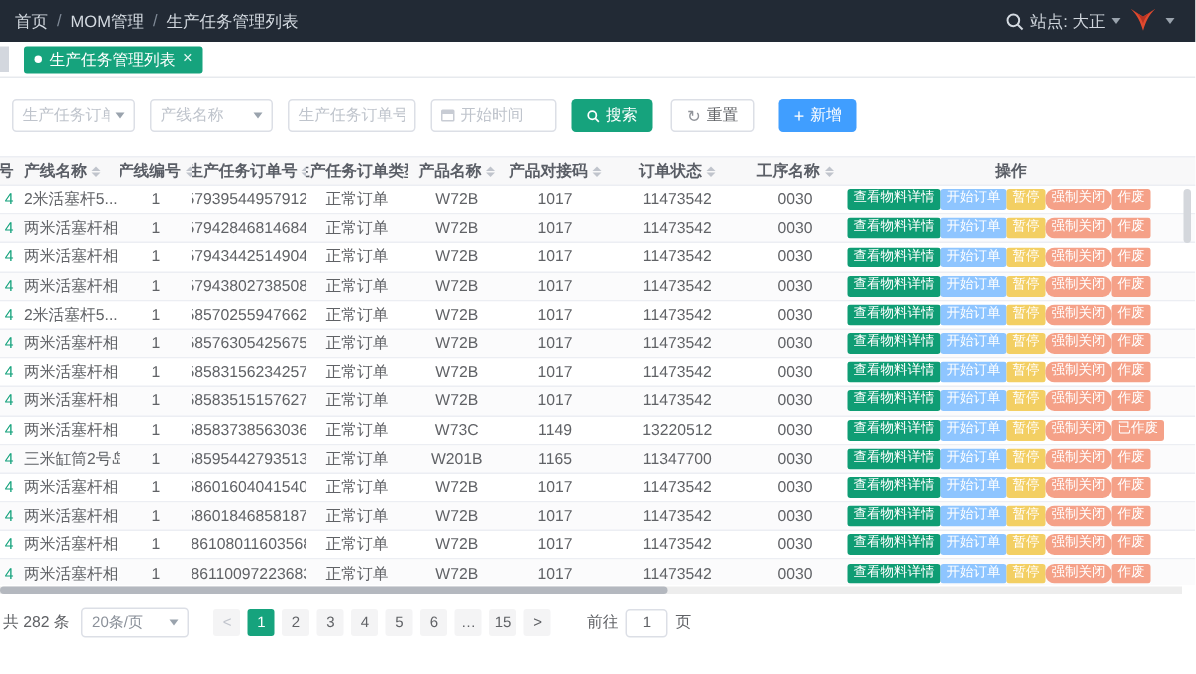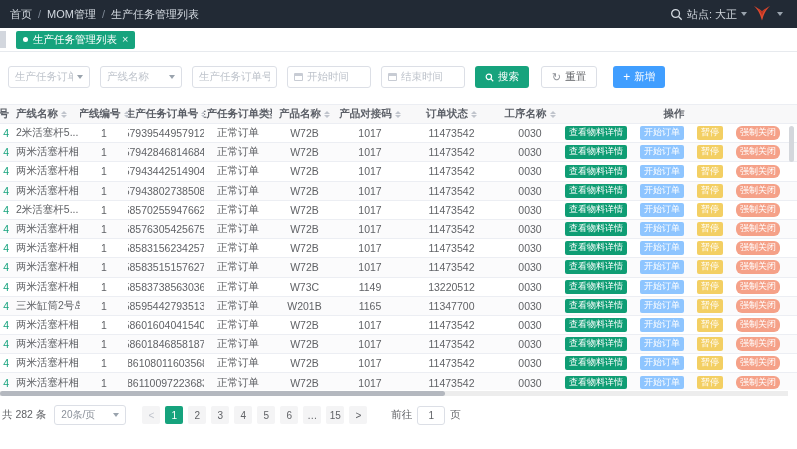--- a/index.html
+++ b/index.html
@@ -66,21 +66,21 @@
   .sorters .su{border-bottom:3.5px solid #c0c4cc;}
   .sorters .sd{border-top:3.5px solid #c0c4cc;}
   .tbody{height:266px;overflow:hidden;}
   .tr{display:flex;align-items:center;height:19.2px;border-bottom:1px solid var(--border);
       font-size:10.5px;color:var(--txt);background:#fff;}
   .tr:nth-child(even){background:#fbfbfc;}
   .edge{position:relative;height:100%;}
   .edge span{position:absolute;right:3px;top:50%;transform:translateY(-50%);white-space:nowrap;}
   .td.edge span{color:var(--accent);}
   .th.edge span{color:#5a5e66;}
-  .ops{justify-content:flex-start;padding-left:5px;gap:13px;}
+  .ops{justify-content:flex-start;padding-left:5px;gap:0;font-family:Liberation Mono, monospace;}
   .op{border:none;border-radius:2px;color:#fff;font-size:9px;padding:2px 4px;line-height:1.1;
       white-space:nowrap;cursor:pointer;font-family:inherit;}
   .op-view{background:#0f9d74;}
   .op-start{background:var(--op-blue);}
   .op-pause{background:var(--op-yellow);text-align:center;}
   .op-close{background:var(--op-salmon);border-radius:6px;}
   .op-void{background:var(--op-salmon);}
   .vscroll{position:absolute;top:22px;right:3px;width:5px;height:300px;}
   .vthumb{width:5px;height:36px;background:#d4d7dc;border-radius:3px;}
   .hscroll{width:788px;height:5px;background:#ededed;margin-top:1px;}
@@ -151,24 +151,20 @@
       <span class="ph">产线名称</span>
       <i class="caret"></i>
     </div>
     <div class="fld input">
       <span class="ph">生产任务订单号</span>
     </div>
     <div class="fld date">
       <span class="cal"></span>
       <span class="ph">开始时间</span>
     </div>
-    <div class="fld date">
-      <span class="cal"></span>
-      <span class="ph">结束时间</span>
-    </div>
     <button class="btn btn-search">
       <svg width="9" height="9" viewBox="0 0 14 14">
           <circle cx="6" cy="6" r="4.2" fill="none" stroke="#fff" stroke-width="1.8"></circle>
           <line x1="9.2" y1="9.2" x2="12.8" y2="12.8" stroke="#fff" stroke-width="1.8"></line>
         </svg>
       <span>搜索</span>
     </button>
     <button class="btn btn-reset">
       <span class="ricon">↻</span>
       <span>重置</span>

